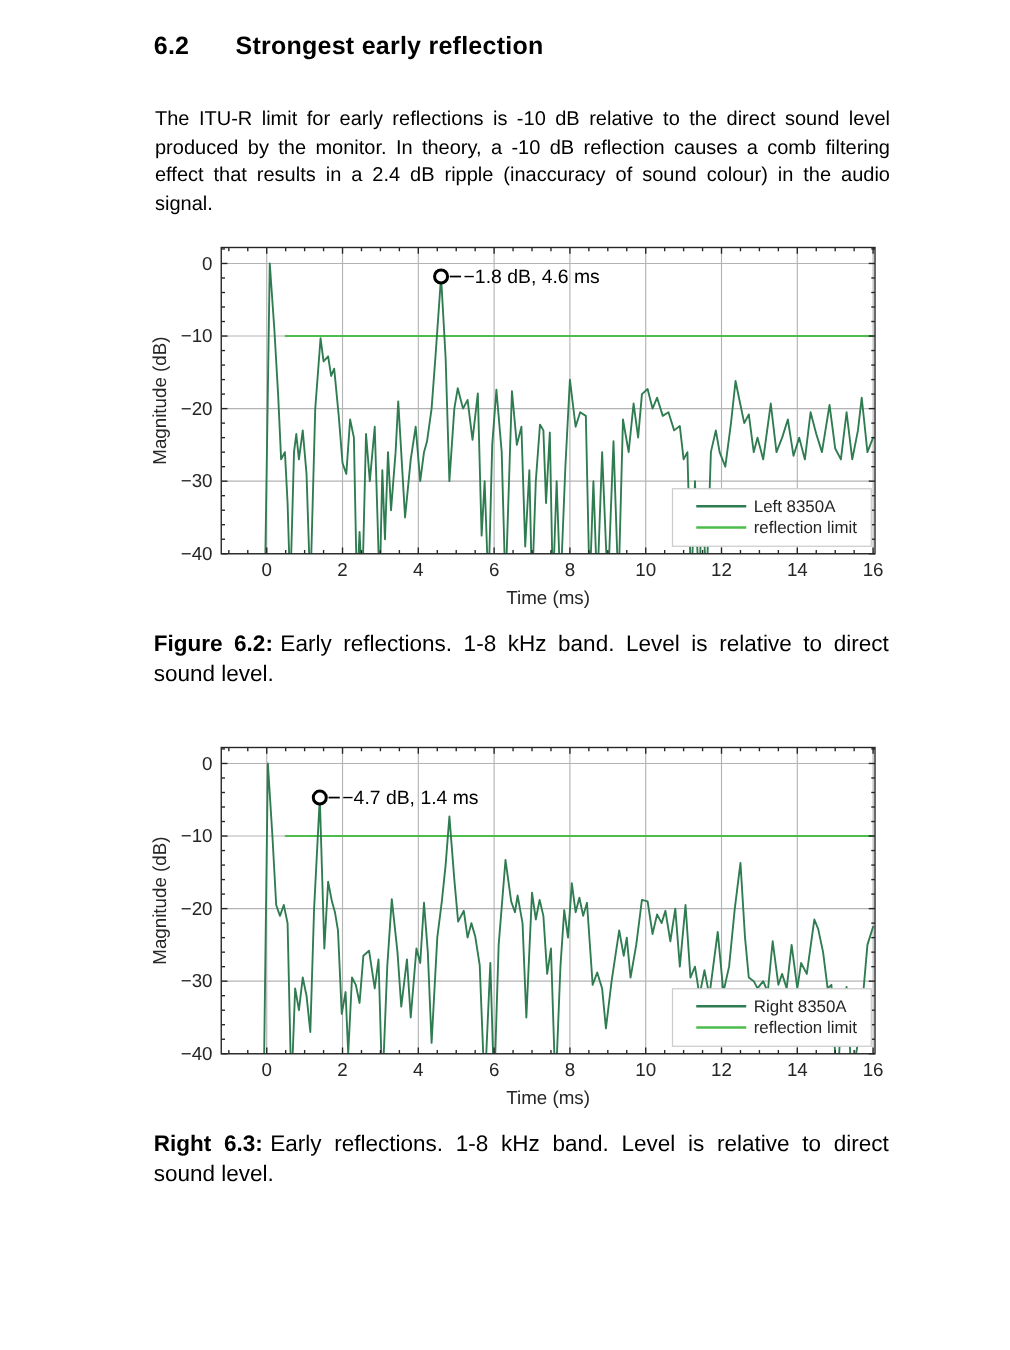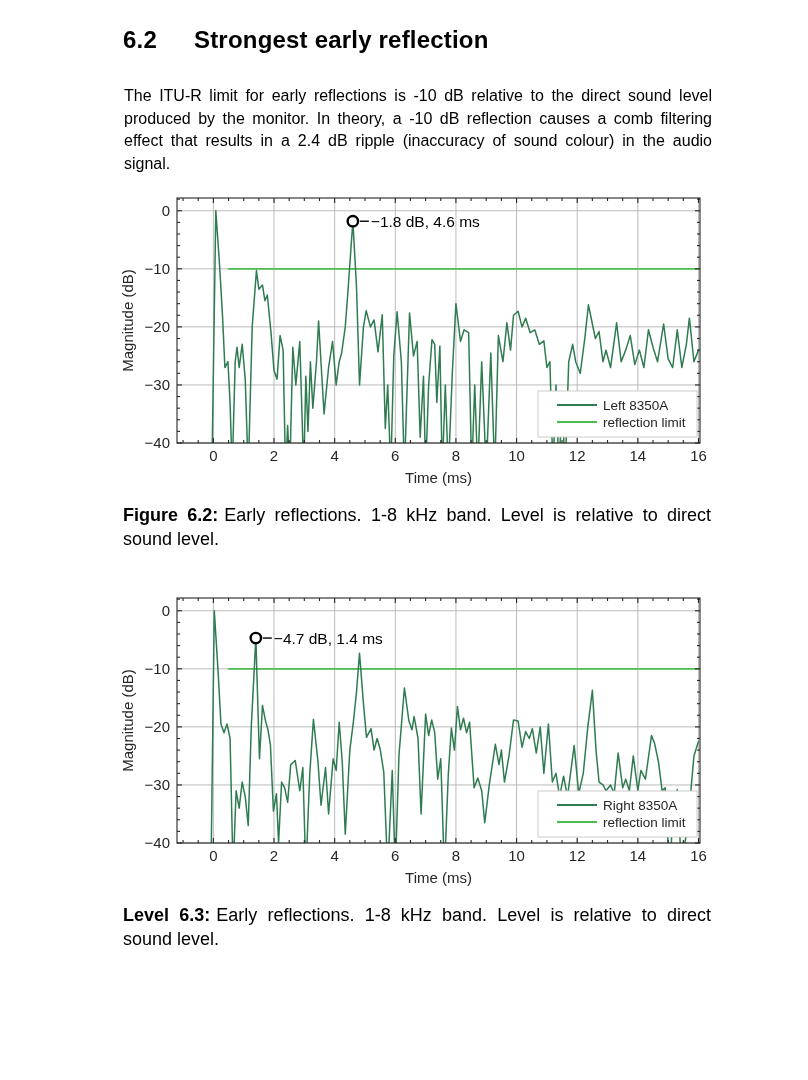--- a/index.html
+++ b/index.html
@@ -2,21 +2,21 @@
 <html><head>
 <meta charset="utf-8">
 <style>
   html,body{margin:0;padding:0;}
   body{
     width:808px;height:1080px;background:#ffffff;position:relative;overflow:hidden;
     font-family:"Liberation Sans",sans-serif;color:#000;
     -webkit-font-smoothing:antialiased;
   }
   .page{position:absolute;inset:0;}
-  .heading{position:absolute;left:123px;top:26px;margin:0;font-size:24px;font-weight:bold;letter-spacing:.2px;}
+  .heading{position:absolute;left:123px;top:26px;margin:0;font-size:20px;font-weight:bold;letter-spacing:.2px;}
   .heading .num{display:inline-block;margin-right:37px;}
   .body-text{
     position:absolute;left:123px;top:84px;width:588px;margin:1px;
     font-size:16px;line-height:22.5px;text-align:justify;text-align-last:left;
   }
   svg.chart{position:absolute;left:120px;overflow:visible;}
   #chart-0{top:195px;}
   #chart-1{top:595px;}
   .caption{
     position:absolute;left:123px;width:588px;margin:0;
@@ -380,15 +380,15 @@
         <line x1="437" y1="227" x2="477" y2="227" stroke="#4cbd4c" stroke-width="2"></line>
         <text x="483" y="231.5" font-size="13.5px" fill="#262626">reflection limit</text>
       </g>
       <g>
         <circle cx="135.8289855072464" cy="43.059241706161146" r="5.2" fill="#ffffff" stroke="#000000" stroke-width="2.4"></circle>
         <line x1="142.8289855072464" y1="43.059241706161146" x2="151.8289855072464" y2="43.059241706161146" stroke="#000000" stroke-width="1.4"></line>
         <text x="153.8289855072464" y="48.559241706161146" font-size="15.5px" fill="#000000">−4.7 dB, 1.4 ms</text>
       </g>
     </svg>
 
-  <p class="caption" id="caption-1"><b>Level 6.3:</b><span>Early reflections. 1-8 kHz band. Level is relative to direct sound level.</span></p>
+  <p class="caption" id="caption-1"><b>Right 6.3:</b><span>Early reflections. 1-8 kHz band. Level is relative to direct sound level.</span></p>
 
 </div>
 
 </body></html>

